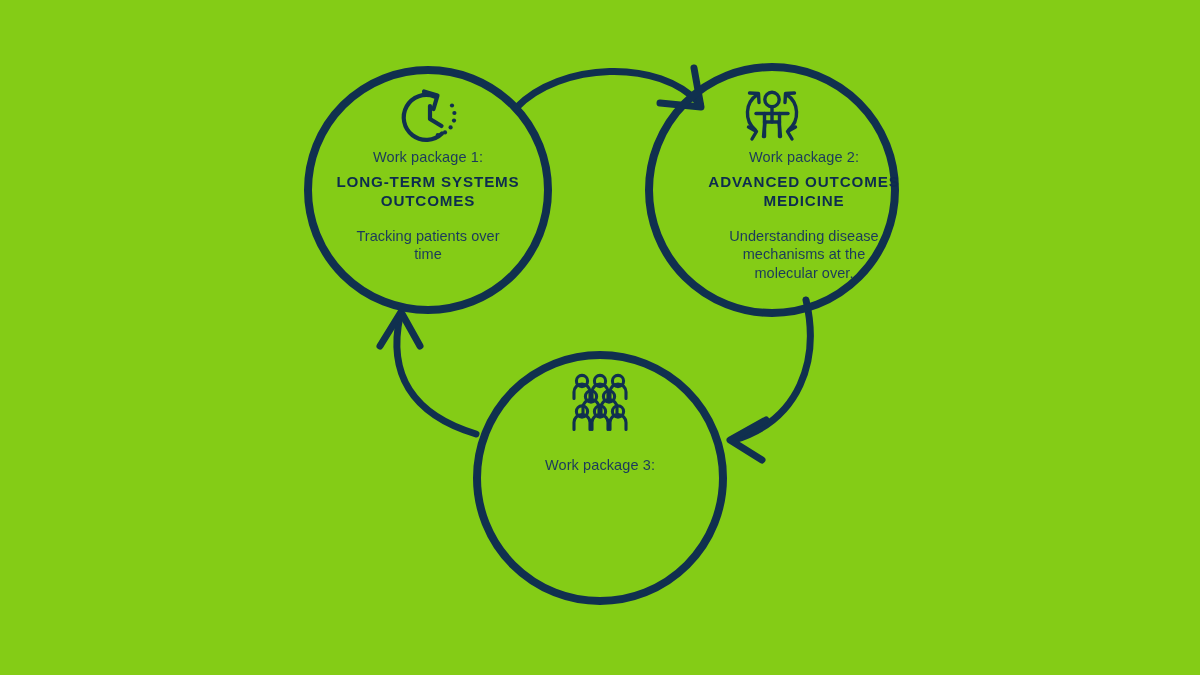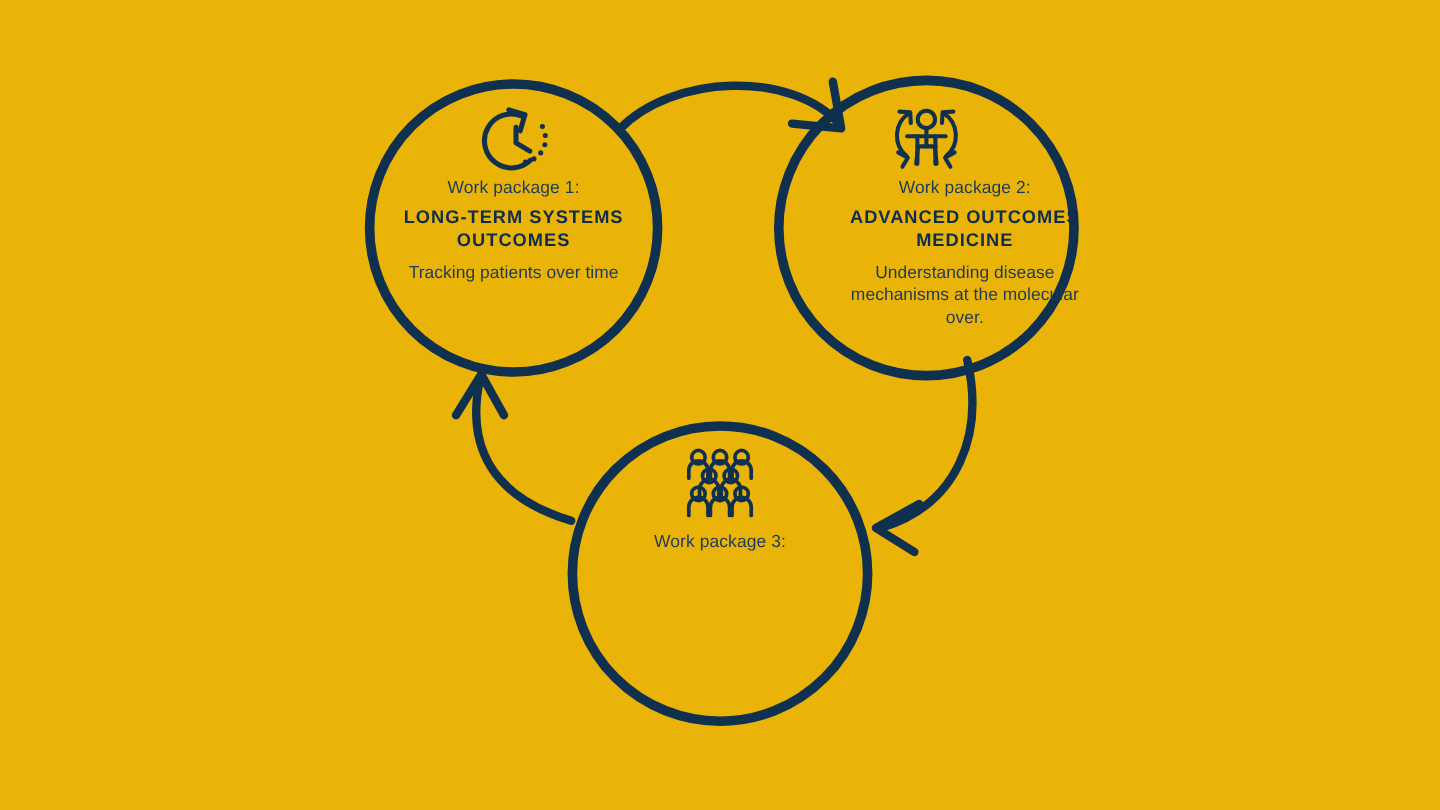--- a/index.html
+++ b/index.html
@@ -12,21 +12,21 @@
     width: 1200px;
     height: 675px;
     overflow: hidden;
     font-family: "Liberation Sans", sans-serif;
     color: #10304f;
   }
   #diagram-root {
     position: relative;
     width: 1200px;
     height: 675px;
-    background: #eab308;
+    background: #84cc16;
   }
   #diagram-svg {
     position: absolute;
     inset: 0;
     width: 1200px;
     height: 675px;
     display: block;
   }
   .node-text {
     position: absolute;
@@ -45,31 +45,31 @@
     font-size: 15.2px;
     font-weight: 700;
     letter-spacing: 0.85px;
     margin: 0 0 8px 0;
     color: #0d2c4e;
     line-height: 1.24;
   }
   .wp-desc {
     font-size: 14.5px;
     font-weight: 400;
-    margin: 0;
+    margin: 16px;
     letter-spacing: 0.05px;
     color: #1b3a5c;
     line-height: 1.27;
   }
   
   #node-1-text { left: 328px; top: 148px; width: 200px; }
   
   #node-2-text { left: 708px; top: 148px; width: 192px; }
   
-  #node-3-text { left: 500px; top: 443px; width: 200px; }
+  #node-3-text { left: 500px; top: 456px; width: 200px; }
 </style>
 </head>
 <body>
 
 <div id="diagram-root">
 
   <svg id="diagram-svg" viewBox="0 0 1200 675">
     <g fill="none" stroke="#10304f" stroke-width="7.5" stroke-linecap="round" stroke-linejoin="round">
 
       <g>

